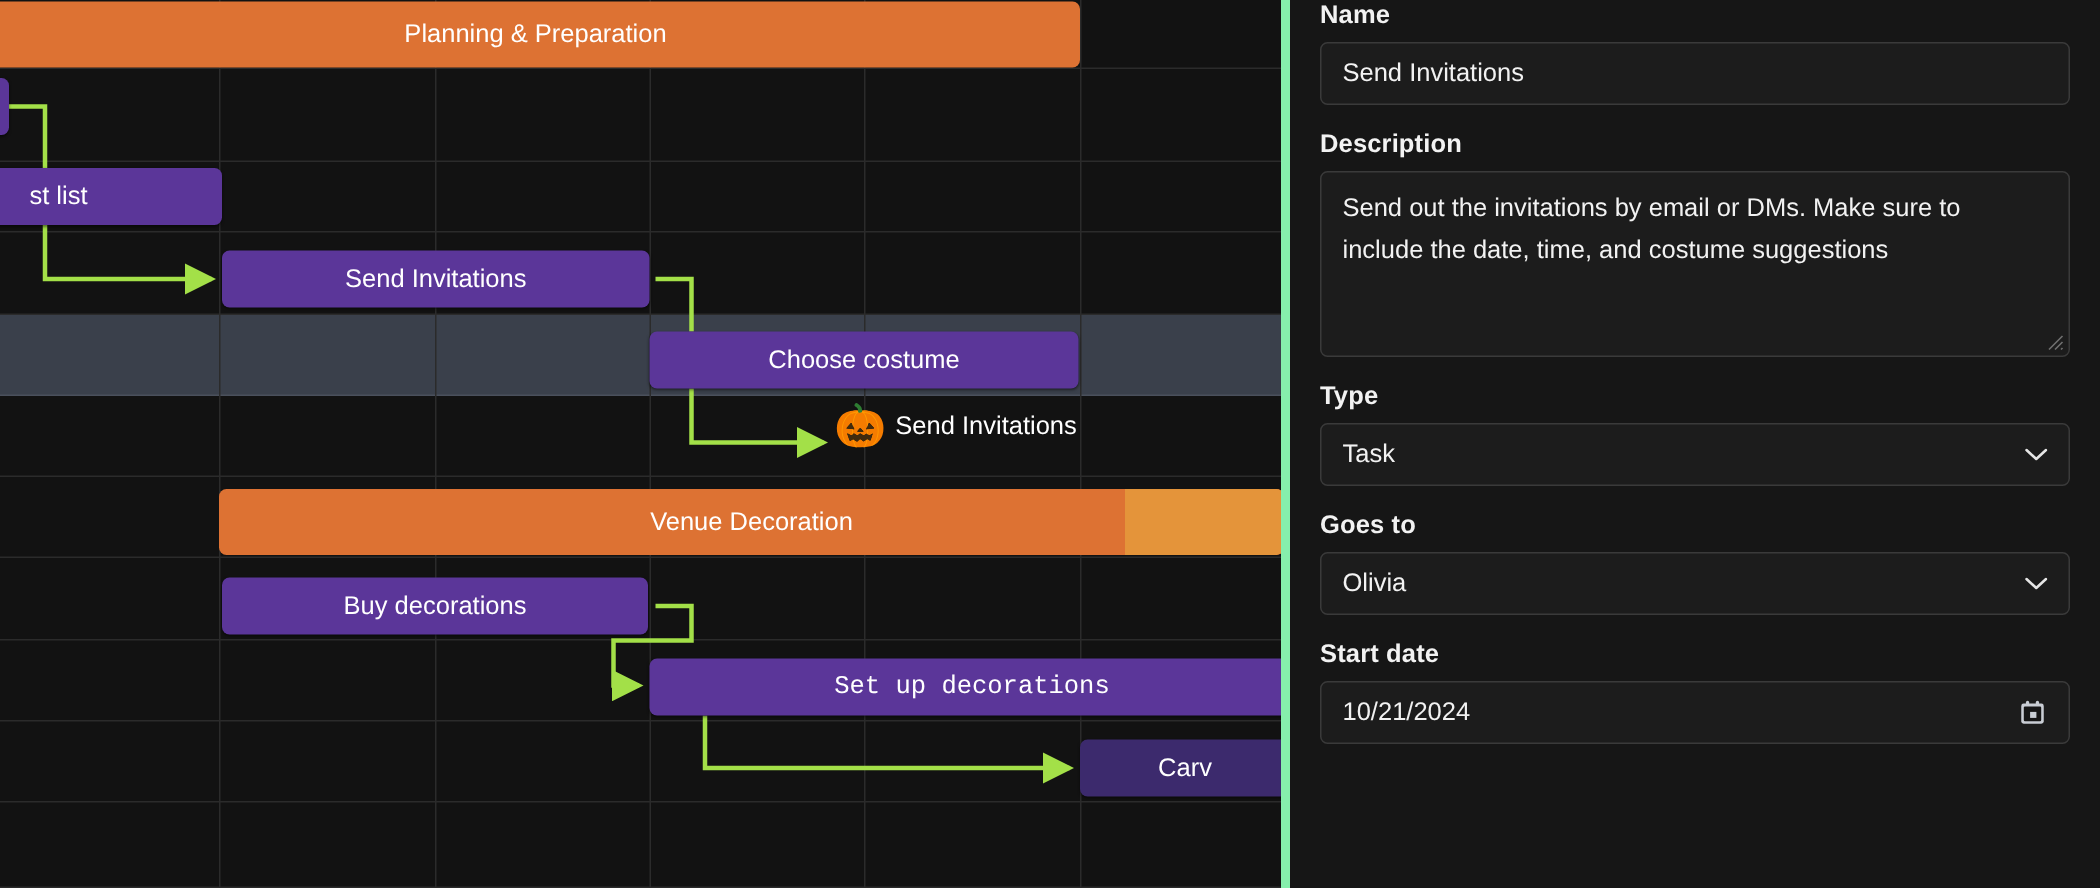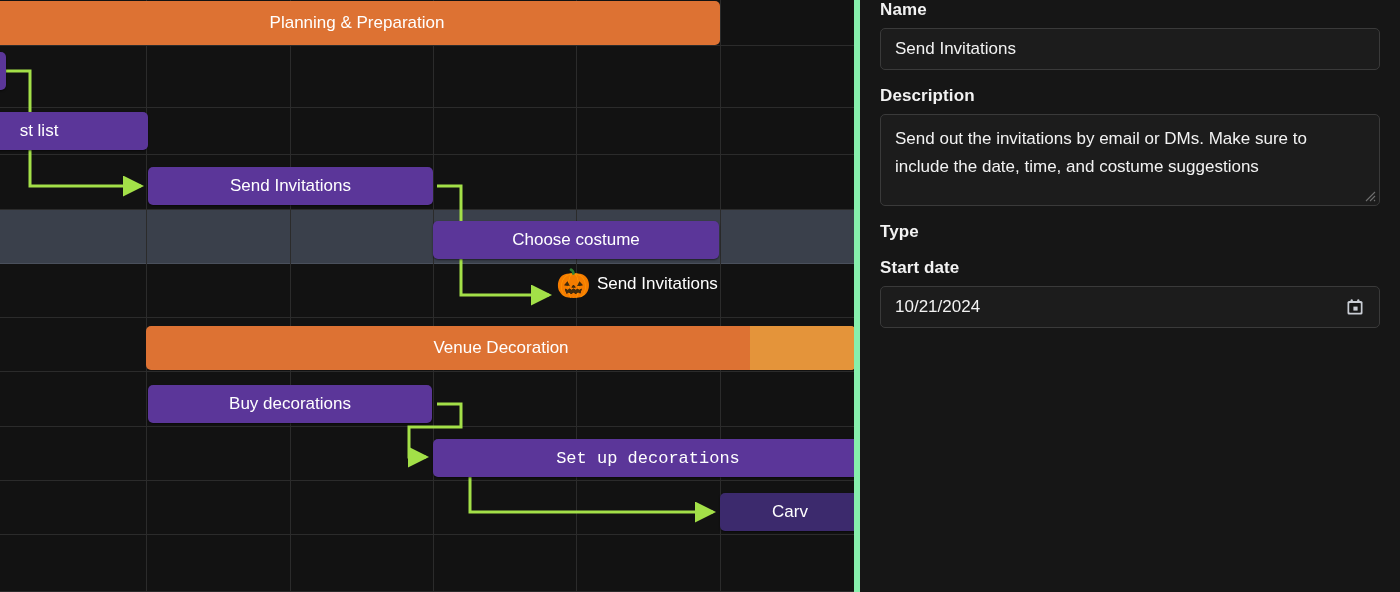--- a/index.html
+++ b/index.html
@@ -96,21 +96,21 @@
     border-radius: 5px;
     color: #f2f2f2;
     font-size: 17px;
     font-family: "Liberation Sans", sans-serif;
     padding: 10px 14px;
     min-height: 42px;
     display: flex; align-items: center;
   }
   .ctrl.textarea {
     display: block;
-    height: 92px;
+    height: 124px;
     line-height: 1.62;
     padding: 10px 14px;
   }
   .resize-grip {
     position: absolute; right: 3px; bottom: 3px;
     width: 12px; height: 12px; opacity: .75;
   }
   .chev {
     position: absolute; right: 14px; top: 50%;
     transform: translateY(-50%);
@@ -224,22 +224,37 @@
       <div class="ctrl textarea">
         <span>Send out the invitations by email or DMs. Make sure to include the date, time, and costume suggestions</span>
         <svg class="resize-grip" viewBox="0 0 12 12">
           <path d="M11 2 L2 11 M11 6 L6 11 M11 10 L10 11" stroke="#8b8b8b" stroke-width="1.1" fill="none"></path>
         </svg>
       </div>
     </div>
 
     <div class="field">
       <span class="flabel">Type</span>
-    </div>
-
+      <div class="ctrl">
+        <span>Task</span>
+        <svg class="chev" viewBox="0 0 15 9">
+          <path d="M1 1.5 L7.5 7.5 L14 1.5" stroke="#e6e6e6" stroke-width="1.7" fill="none" stroke-linecap="round" stroke-linejoin="round"></path>
+        </svg>
+      </div>
+    </div>
+
+    <div class="field">
+      <span class="flabel">Goes to</span>
+      <div class="ctrl">
+        <span>Olivia</span>
+        <svg class="chev" viewBox="0 0 15 9">
+          <path d="M1 1.5 L7.5 7.5 L14 1.5" stroke="#e6e6e6" stroke-width="1.7" fill="none" stroke-linecap="round" stroke-linejoin="round"></path>
+        </svg>
+      </div>
+    </div>
 
     <div class="field">
       <span class="flabel">Start date</span>
       <div class="ctrl">
         <span>10/21/2024</span>
         <svg class="cal" viewBox="0 0 20 20">
           <rect x="2.5" y="4" width="15" height="13.5" rx="1.6" fill="#c9cdd4"></rect>
           <rect x="4.2" y="6" width="11.6" height="9.8" rx="0.8" fill="#161616"></rect>
           <rect x="5.6" y="2.2" width="2.2" height="3.4" rx="1.1" fill="#c9cdd4"></rect>
           <rect x="12.2" y="2.2" width="2.2" height="3.4" rx="1.1" fill="#c9cdd4"></rect>

